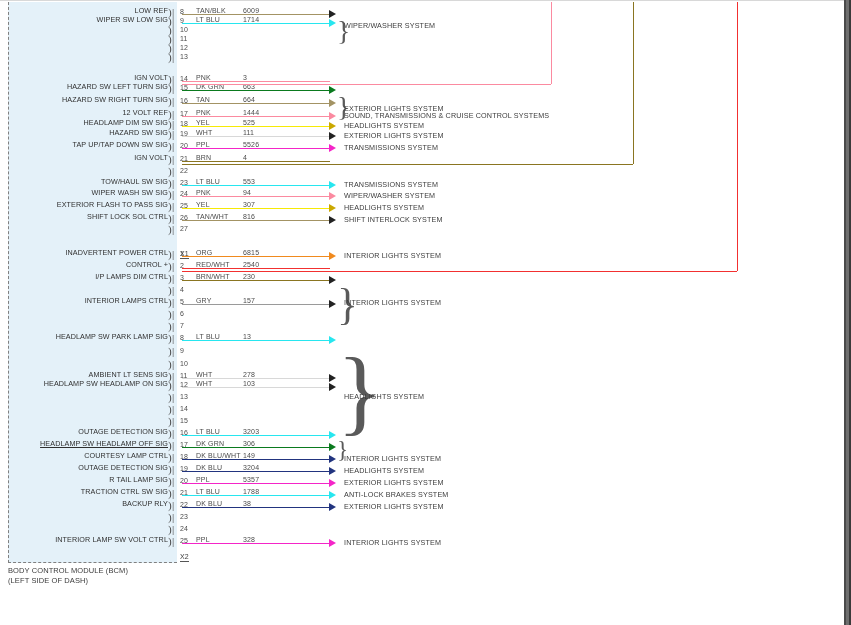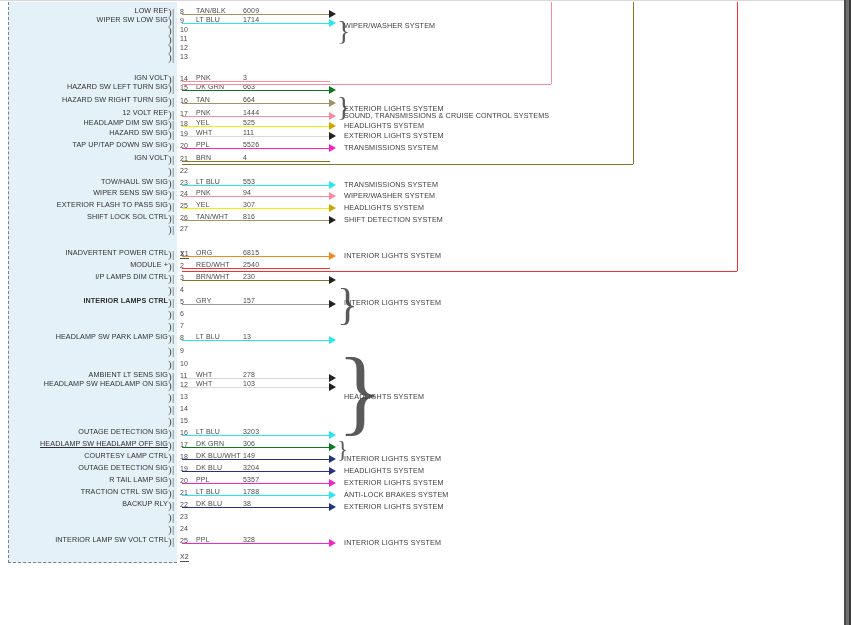--- a/index.html
+++ b/index.html
@@ -69,20 +69,24 @@
 </style>
 </head>
 <body>
 
 <div id="canvas">
 
   <div class="top-rule"></div>
 
   <div id="bcm-box"></div>
 
+  <div id="bcm-caption">
+    <div>BODY CONTROL MODULE (BCM)</div>
+    <div>(LEFT SIDE OF DASH)</div>
+  </div>
 
   <div id="connector">
       <div class="socket" style="top: 7px;">
         <b>)</b>
         <i>|</i>
       </div>
       <div class="socket" style="top: 16px;">
         <b>)</b>
         <i>|</i>
       </div>
@@ -385,72 +389,72 @@
         <div class="wnum" style="left: 243px; top: 178px;">553</div>
         <div class="arrow" style="left: 329px; top: 181px; border-left: 7px solid rgb(39, 230, 239);"></div>
         <div class="lname" style="top: 178px;">TOW/HAUL SW SIG</div>
         <div class="dest" style="left: 344px; top: 181px;">TRANSMISSIONS SYSTEM</div>
       </div>
       <div>
         <div class="pinnum" style="left: 180px; top: 190px;">24</div>
         <div class="wcolor" style="left: 196px; top: 189px;">PNK</div>
         <div class="wnum" style="left: 243px; top: 189px;">94</div>
         <div class="arrow" style="left: 329px; top: 192px; border-left: 7px solid rgb(251, 138, 160);"></div>
-        <div class="lname" style="top: 189px;">WIPER SENS SW SIG</div>
+        <div class="lname" style="top: 189px;">WIPER WASH SW SIG</div>
         <div class="dest" style="left: 344px; top: 192px;">WIPER/WASHER SYSTEM</div>
       </div>
       <div>
         <div class="pinnum" style="left: 180px; top: 202px;">25</div>
         <div class="wcolor" style="left: 196px; top: 201px;">YEL</div>
         <div class="wnum" style="left: 243px; top: 201px;">307</div>
         <div class="arrow" style="left: 329px; top: 204px; border-left: 7px solid rgb(202, 168, 0);"></div>
         <div class="lname" style="top: 201px;">EXTERIOR FLASH TO PASS SIG</div>
         <div class="dest" style="left: 344px; top: 204px;">HEADLIGHTS SYSTEM</div>
       </div>
       <div>
         <div class="pinnum" style="left: 180px; top: 214px;">26</div>
         <div class="wcolor" style="left: 196px; top: 213px;">TAN/WHT</div>
         <div class="wnum" style="left: 243px; top: 213px;">816</div>
         <div class="arrow" style="left: 329px; top: 216px; border-left: 7px solid rgb(34, 34, 34);"></div>
         <div class="lname" style="top: 213px;">SHIFT LOCK SOL CTRL</div>
-        <div class="dest" style="left: 344px; top: 216px;">SHIFT DETECTION SYSTEM</div>
+        <div class="dest" style="left: 344px; top: 216px;">SHIFT INTERLOCK SYSTEM</div>
       </div>
       <div>
         <div class="pinnum" style="left: 180px; top: 225px;">27</div>
       </div>
       <div>
         <div class="pinnum" style="left: 180px; top: 250px;">1</div>
         <div class="wcolor" style="left: 196px; top: 249px;">ORG</div>
         <div class="wnum" style="left: 243px; top: 249px;">6815</div>
         <div class="arrow" style="left: 329px; top: 252px; border-left: 7px solid rgb(240, 138, 30);"></div>
         <div class="lname" style="top: 249px;">INADVERTENT POWER CTRL</div>
         <div class="dest" style="left: 344px; top: 252px;">INTERIOR LIGHTS SYSTEM</div>
       </div>
       <div>
         <div class="pinnum" style="left: 180px; top: 262px;">2</div>
         <div class="wcolor" style="left: 196px; top: 261px;">RED/WHT</div>
         <div class="wnum" style="left: 243px; top: 261px;">2540</div>
-        <div class="lname" style="top: 261px;">MODULE +</div>
+        <div class="lname" style="top: 261px;">CONTROL +</div>
       </div>
       <div>
         <div class="pinnum" style="left: 180px; top: 274px;">3</div>
         <div class="wcolor" style="left: 196px; top: 273px;">BRN/WHT</div>
         <div class="wnum" style="left: 243px; top: 273px;">230</div>
         <div class="arrow" style="left: 329px; top: 276px; border-left: 7px solid rgb(34, 34, 34);"></div>
         <div class="lname" style="top: 273px;">I/P LAMPS DIM CTRL</div>
       </div>
       <div>
         <div class="pinnum" style="left: 180px; top: 286px;">4</div>
       </div>
       <div>
         <div class="pinnum" style="left: 180px; top: 298px;">5</div>
         <div class="wcolor" style="left: 196px; top: 297px;">GRY</div>
         <div class="wnum" style="left: 243px; top: 297px;">157</div>
         <div class="arrow" style="left: 329px; top: 300px; border-left: 7px solid rgb(34, 34, 34);"></div>
-        <div class="lname" style="top: 297px; font-weight: bold;">INTERIOR LAMPS CTRL</div>
+        <div class="lname" style="top: 297px;">INTERIOR LAMPS CTRL</div>
       </div>
       <div>
         <div class="pinnum" style="left: 180px; top: 310px;">6</div>
       </div>
       <div>
         <div class="pinnum" style="left: 180px; top: 322px;">7</div>
       </div>
       <div>
         <div class="pinnum" style="left: 180px; top: 334px;">8</div>
         <div class="wcolor" style="left: 196px; top: 333px;">LT BLU</div>

